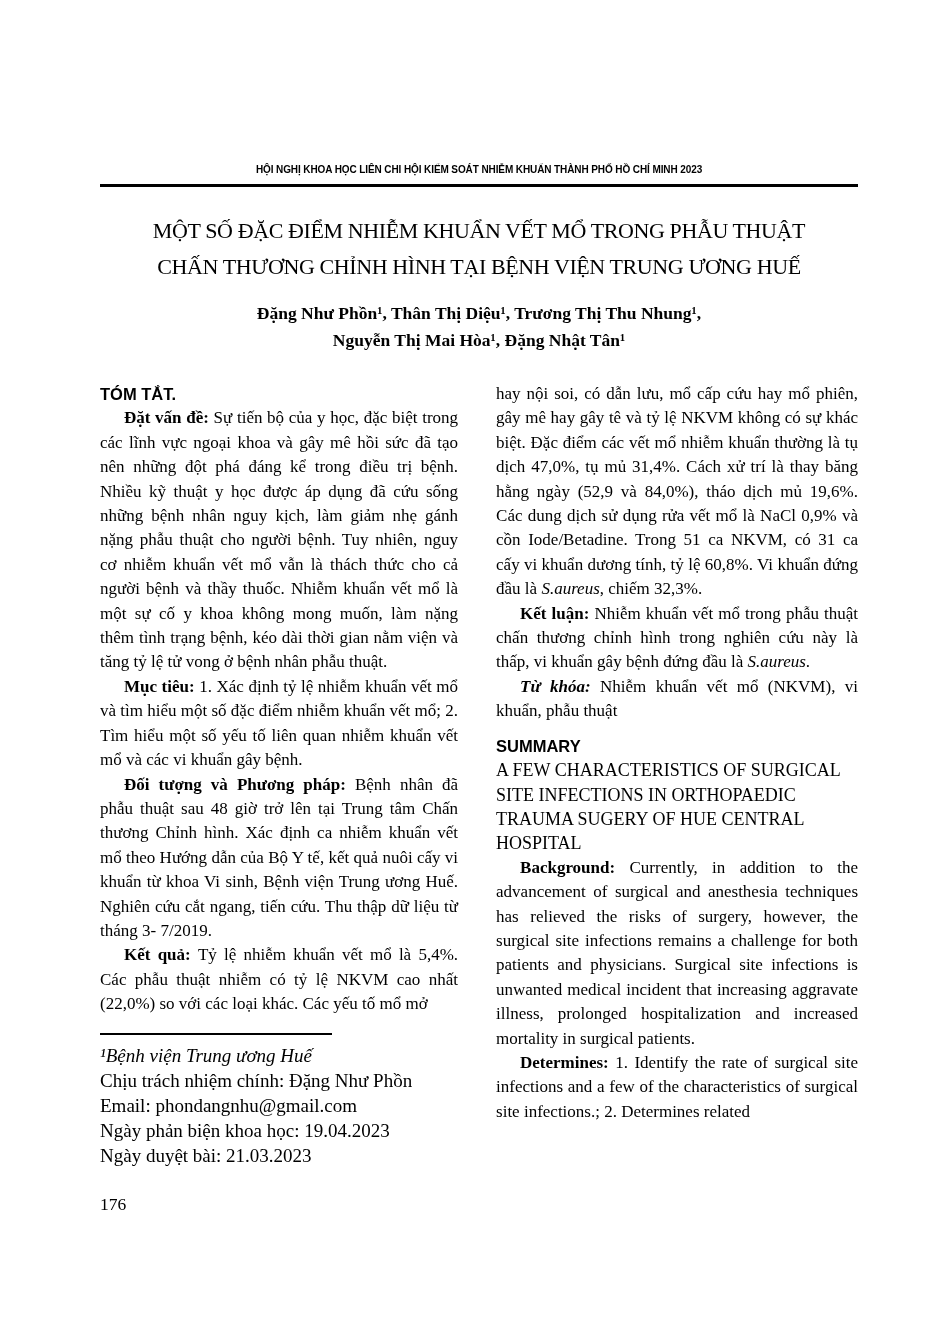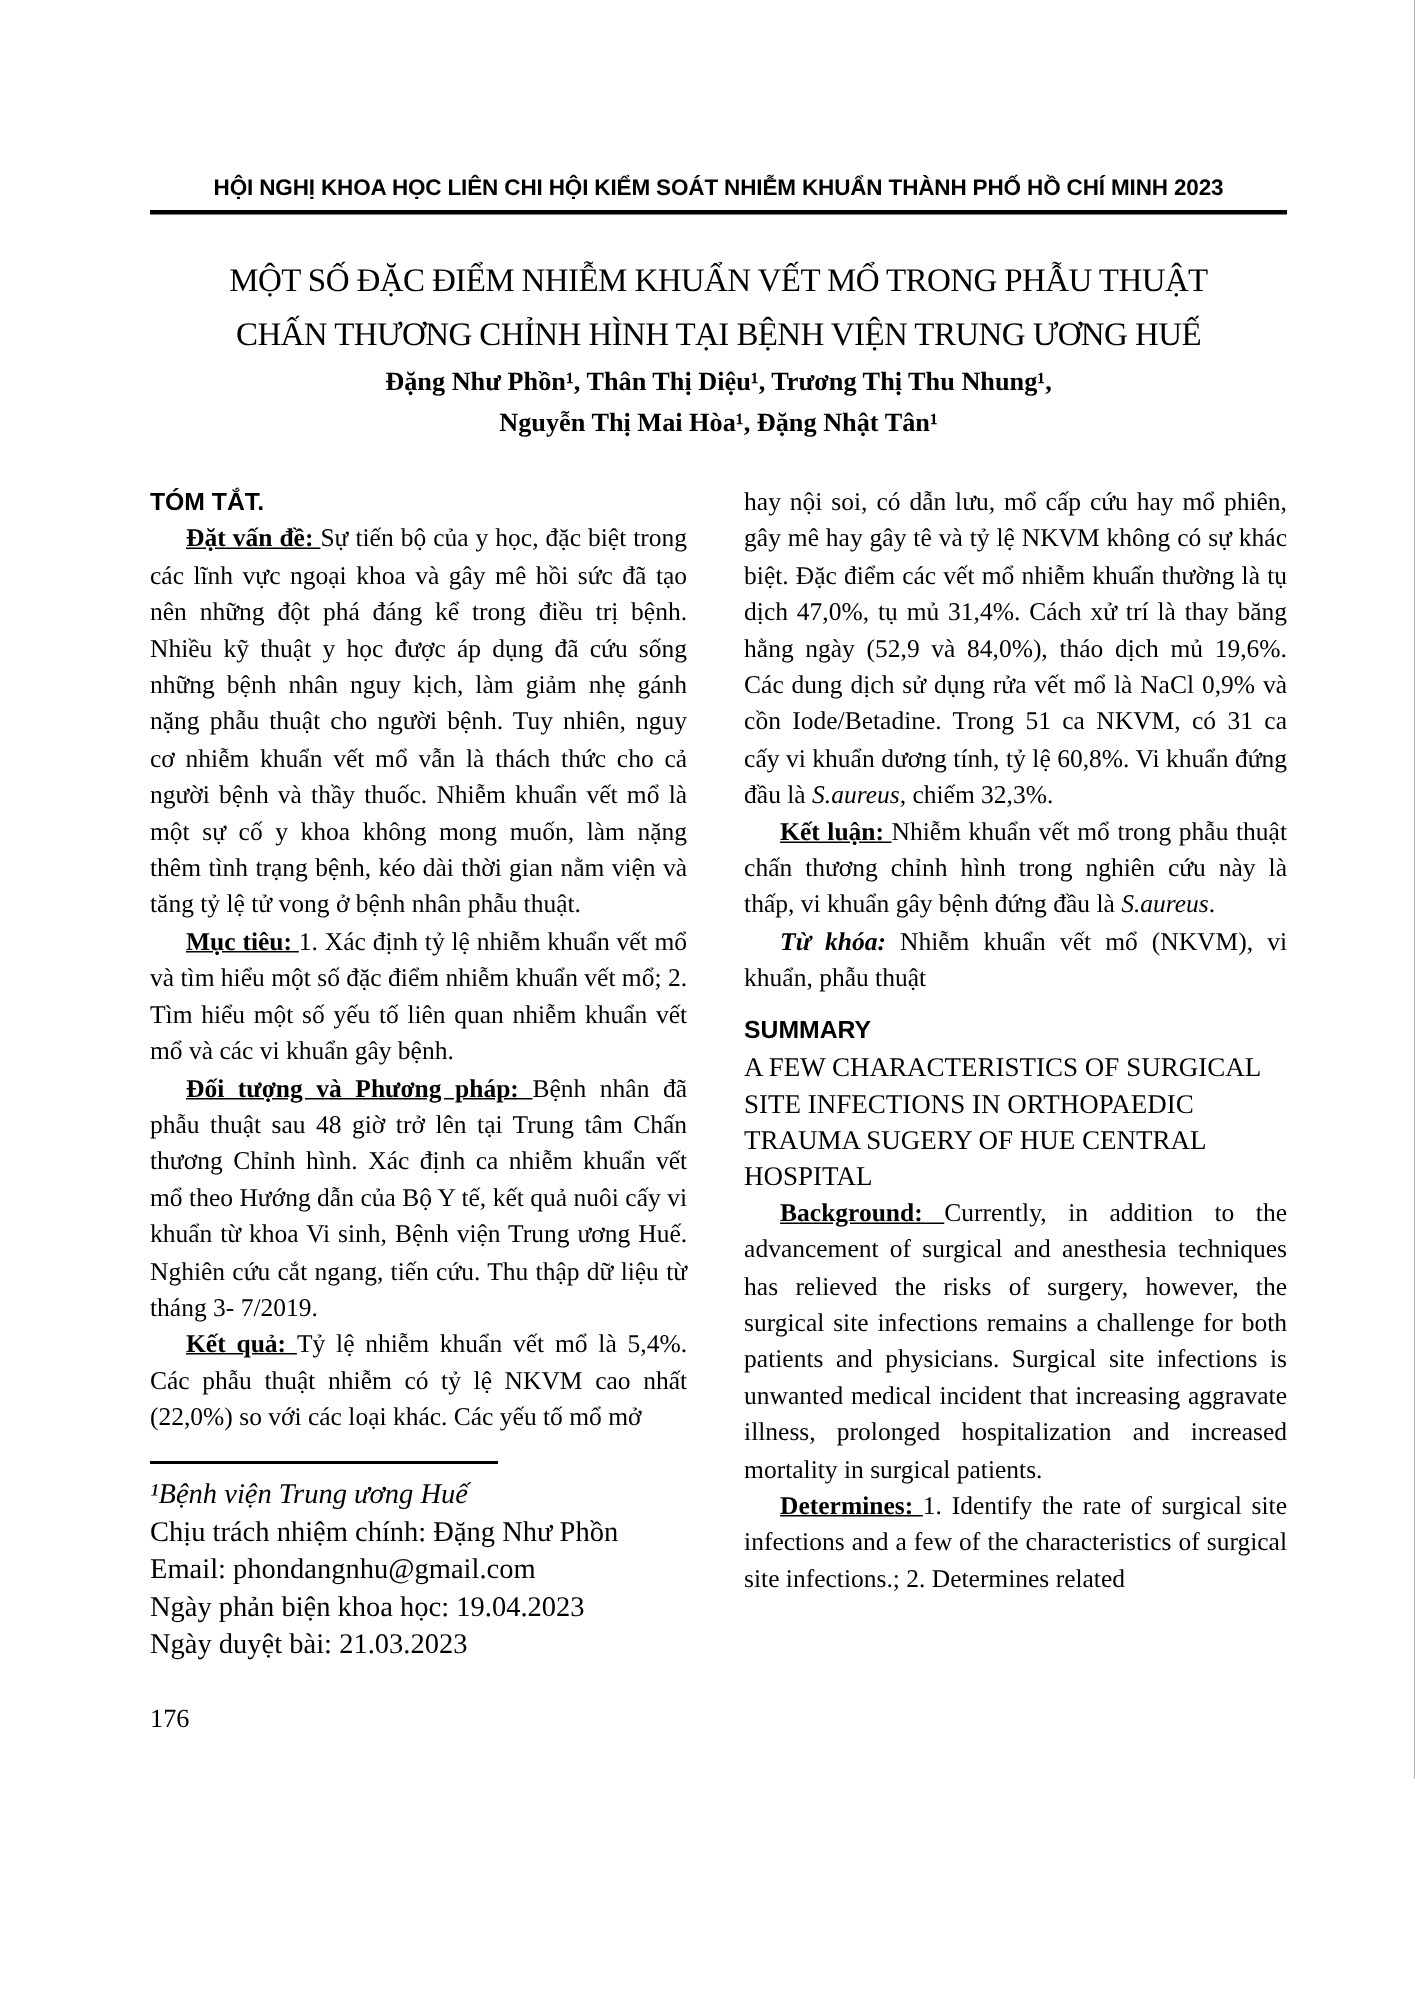--- a/index.html
+++ b/index.html
@@ -12,40 +12,42 @@
     font-family:"Liberation Serif","DejaVu Serif",serif;
     box-sizing:border-box;
     padding:118px 85px 0 100px;
     overflow:hidden;
   }
   
   .running-head{
     text-align:center;
     font-family:"Liberation Sans","DejaVu Sans",sans-serif;
     font-weight:bold;
-    font-size:15px;
+    font-size:10px;
     letter-spacing:-0.1px;
     white-space:nowrap;
     line-height:16px;
+    margin-top:44px;
   }
   .head-rule{
     border:0;border-top:3px solid #000;
     margin:6px 0 0 0;
   }
   
   .article-title{
     margin-top:26px;
     text-align:center;
     font-weight:normal;
     font-size:22px;
     line-height:36px;
     letter-spacing:-0.4px;
   }
   
   .authors{
+    margin-top:15px;
     text-align:center;
     font-weight:bold;
     font-size:17.5px;
     line-height:27px;
   }
   
   .columns{
     margin-top:28px;
     display:flex;
     justify-content:space-between;
@@ -69,21 +71,21 @@
     font-size:18px;
     line-height:24.4px;
     text-indent:0;
   }
   .kind-footnote{
     text-align:left;
     font-size:19px;
     line-height:25px;
     text-indent:0;
   }
-  .b{font-weight:bold;text-decoration:underline;}
+  .b{font-weight:bold;}
   .i{font-style:italic;}
   .bi{font-weight:bold;font-style:italic;}
   
   .footnote{margin-top:16px;}
   .footnote-rule{
     border:0;border-top:2.5px solid #000;
     width:232px;
     margin:0 0 8px 0;
   }
   

